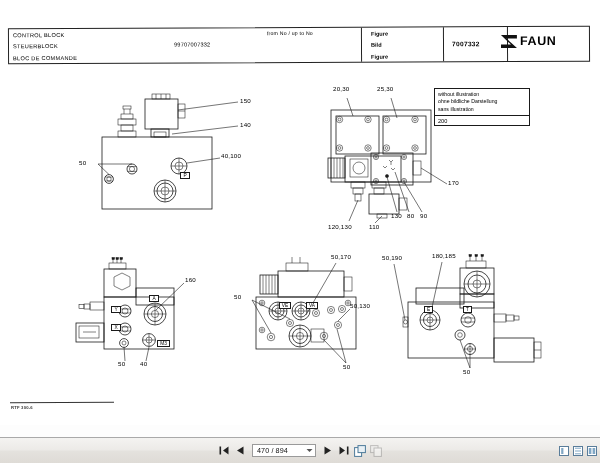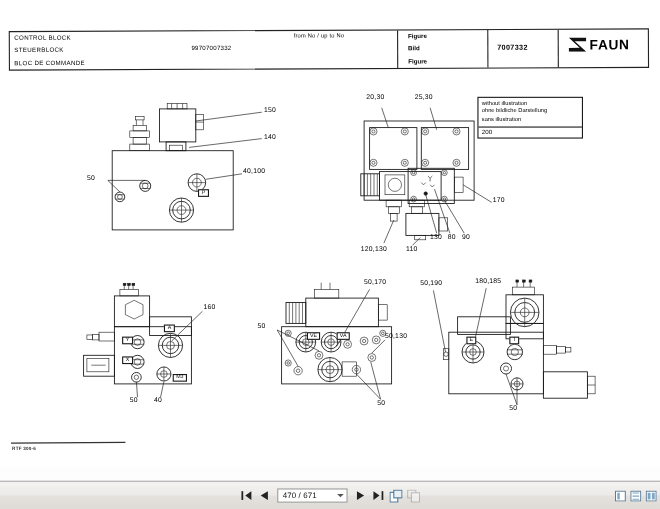--- a/index.html
+++ b/index.html
@@ -56,22 +56,22 @@
   .tb-figlabels {
     position: absolute; left: 362px; top: 1px;
     font-size: 5.6px; line-height: 11.4px; font-weight: bold; color: #000;
   }
   .tb-figno {
     position: absolute; left: 443px; top: 13px;
     font-size: 6.6px; font-weight: bold; color: #000; letter-spacing: 0.3px;
   }
   
   .faun-logo {
-    position: absolute; left: 508px; top: 7px;
-    display: flex; gap: 3px;
+    position: absolute; left: 492px; top: 7px;
+    display: flex; align-items: center; gap: 3px;
   }
   .faun-mark { position: relative; width: 16px; height: 13px; }
   .faun-mark svg { display: block; }
   .faun-word {
     font-size: 12.5px; font-weight: bold; letter-spacing: 0.6px;
     color: #000; font-family: "Liberation Sans", sans-serif;
   }
 
   
   .sheet-rule {
@@ -578,21 +578,21 @@
         </svg>
       </div>
 
       <div class="tbtn">
         <svg width="9" height="9" viewBox="0 0 9 9">
           <polygon points="1,4.5 7.5,0.5 7.5,8.5" fill="#222"></polygon>
         </svg>
       </div>
 
       <div class="pagebox">
-        <span class="pagebox-val" title="470 / 671">470 / 671</span>
+        <span class="pagebox-val" title="470 / 671">470 / 894</span>
         <span class="pagebox-arrow">
           <svg width="7" height="5" viewBox="0 0 7 5">
             <polygon points="0.5,1 6.5,1 3.5,4" fill="#555"></polygon>
           </svg>
         </span>
       </div>
 
       <div class="tbtn">
         <svg width="9" height="9" viewBox="0 0 9 9">
           <polygon points="8,4.5 1.5,0.5 1.5,8.5" fill="#222"></polygon>

